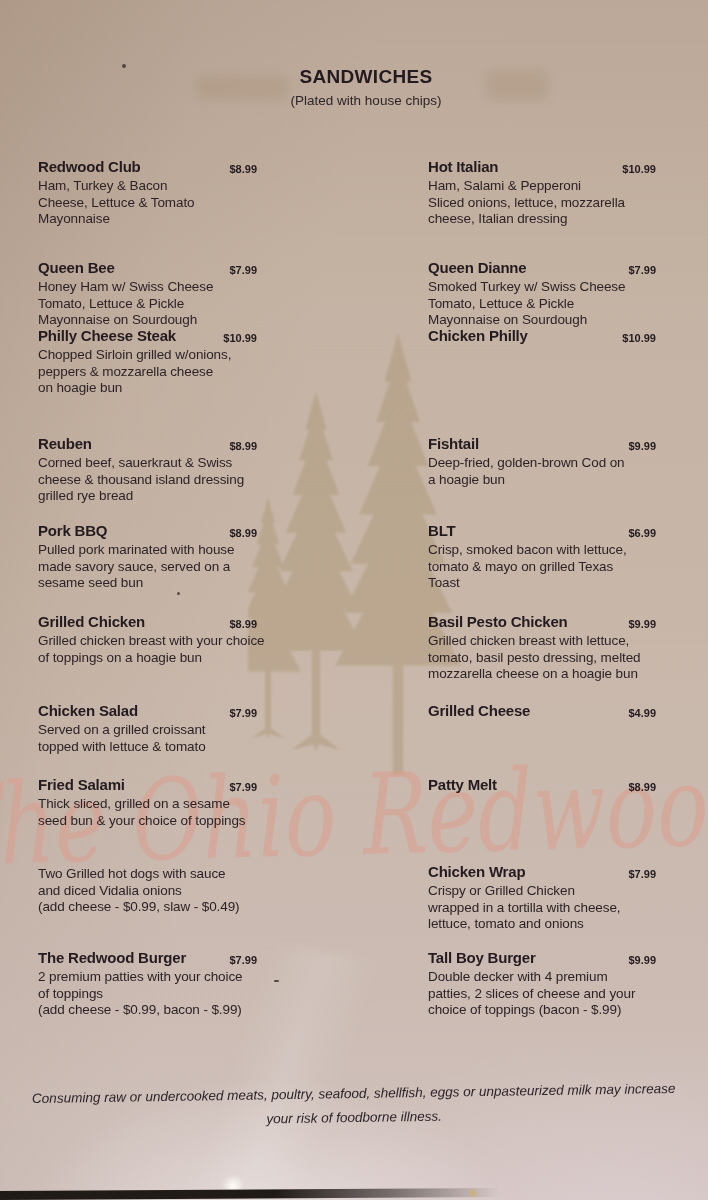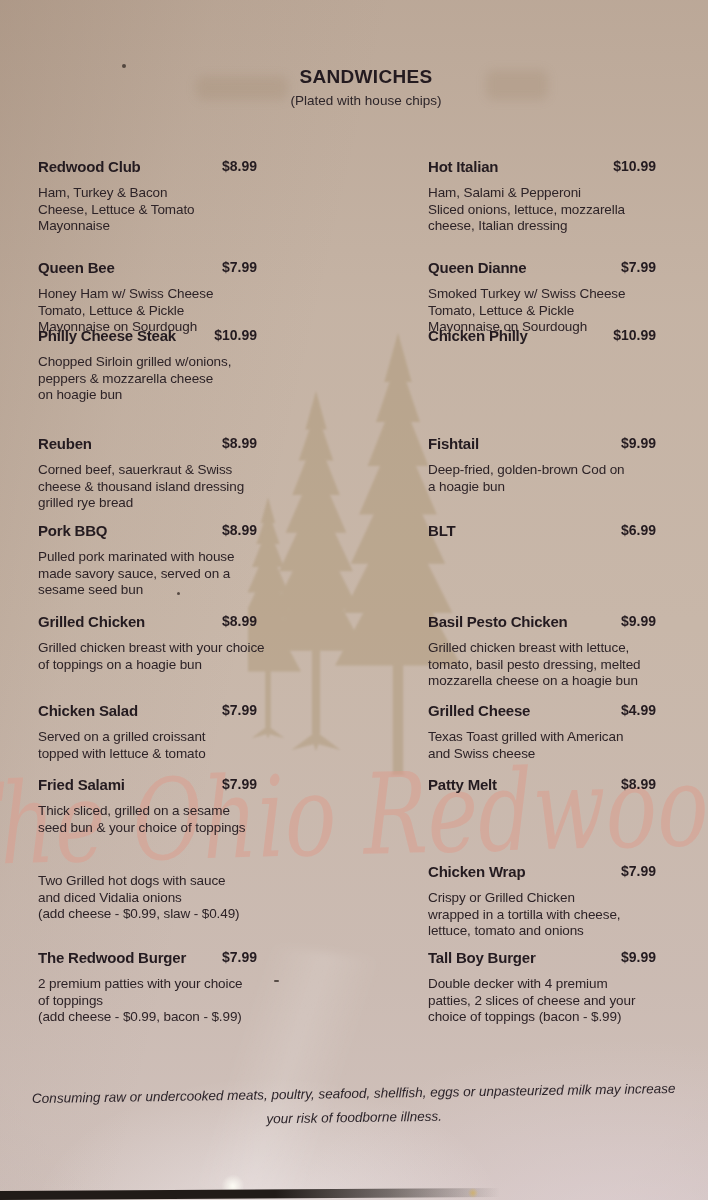--- a/index.html
+++ b/index.html
@@ -46,24 +46,24 @@
   header{position:absolute;left:0;right:0;top:66px;text-align:center;transform:translateX(12px);}
   .title{font-weight:bold;font-size:19px;letter-spacing:0.3px;color:#241b20;}
   .subtitle{font-size:13.5px;margin-top:5px;color:#2d2529;}
 
   .col{position:absolute;top:158px;}
   .col0{left:38px;width:219px;}
   .col1{left:428px;width:228px;}
   .item{position:absolute;left:0;right:0;}
   .r0{top:0px}.r1{top:101px}.r2{top:169px}.r3{top:277px}.r4{top:364px}
   .r5{top:455px}.r6{top:544px}.r7{top:618px}.r8{top:705px}.r9{top:791px}
-  .head{display:flex;justify-content:space-between;align-items:flex-start;}
+  .head{display:flex;justify-content:space-between;align-items:flex-end;}
   .name{font-weight:bold;font-size:15px;letter-spacing:-0.2px;color:#241b20;white-space:nowrap;}
-  .price{font-weight:bold;font-size:14px;color:#241b20;white-space:nowrap;}
-  .desc{white-space:pre;font-size:13.5px;line-height:16.5px;letter-spacing:-0.1px;margin-top:10px;color:#2d2327;}
+  .price{font-weight:bold;font-size:11px;color:#241b20;white-space:nowrap;}
+  .desc{white-space:pre;font-size:13.5px;line-height:16.5px;letter-spacing:-0.1px;margin-top:3px;color:#2d2327;}
 
   .footer{
     position:absolute;left:0;right:0;top:1082px;text-align:center;
     font-style:italic;font-size:13.5px;line-height:24px;color:#2c242a;
     white-space:pre-line;transform:rotate(-0.9deg);
   }
 </style>
 </head>
 <body>
 
@@ -225,37 +225,38 @@
           <span class="price">$9.99</span>
         </div>
       <div class="desc">Deep-fried, golden-brown Cod on
 a hoagie bun</div>
     </div>
     <div class="item r4">
       <div class="head">
           <span class="name">BLT</span>
           <span class="price">$6.99</span>
         </div>
+      <div class="desc">Crisp, smoked bacon with lettuce,
+tomato &amp; mayo on grilled Texas
+Toast</div>
     </div>
     <div class="item r5">
       <div class="head">
           <span class="name">Basil Pesto Chicken</span>
           <span class="price">$9.99</span>
         </div>
       <div class="desc">Grilled chicken breast with lettuce,
 tomato, basil pesto dressing, melted
 mozzarella cheese on a hoagie bun</div>
     </div>
     <div class="item r6">
       <div class="head">
           <span class="name">Grilled Cheese</span>
           <span class="price">$4.99</span>
         </div>
-      <div class="desc">Texas Toast grilled with American
-and Swiss cheese</div>
     </div>
     <div class="item r7">
       <div class="head">
           <span class="name">Patty Melt</span>
           <span class="price">$8.99</span>
         </div>
     </div>
     <div class="item r8">
       <div class="head">
           <span class="name">Chicken Wrap</span>

